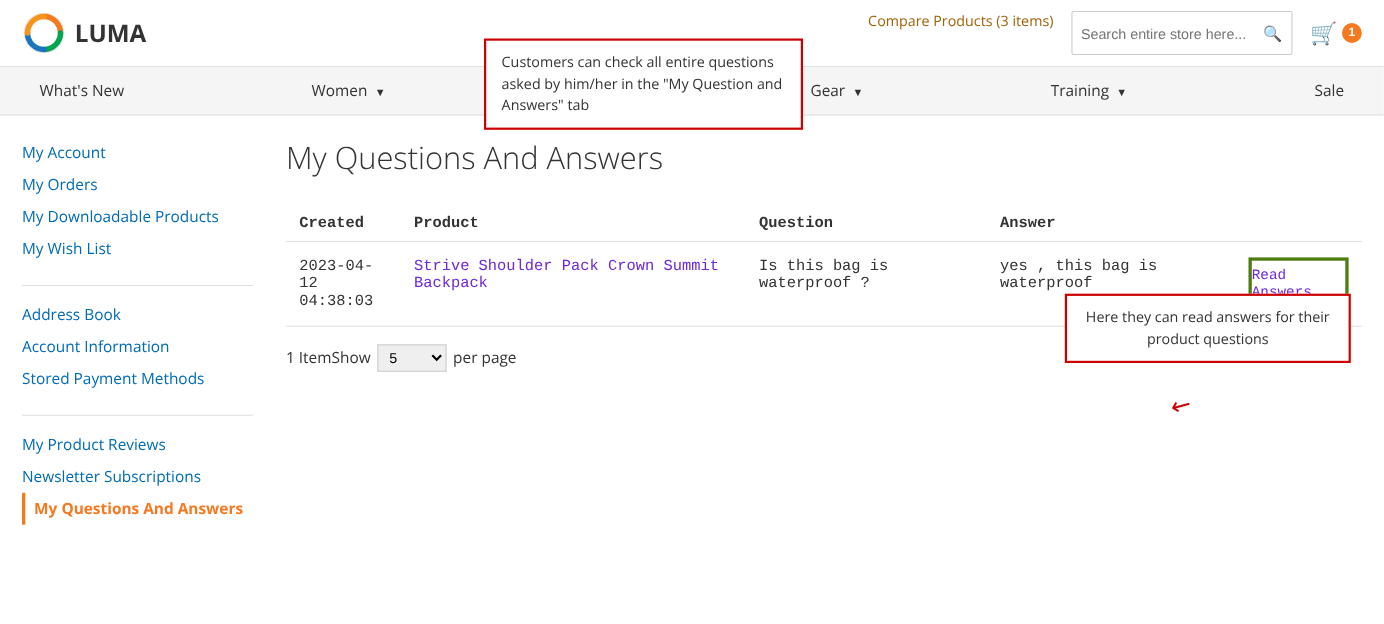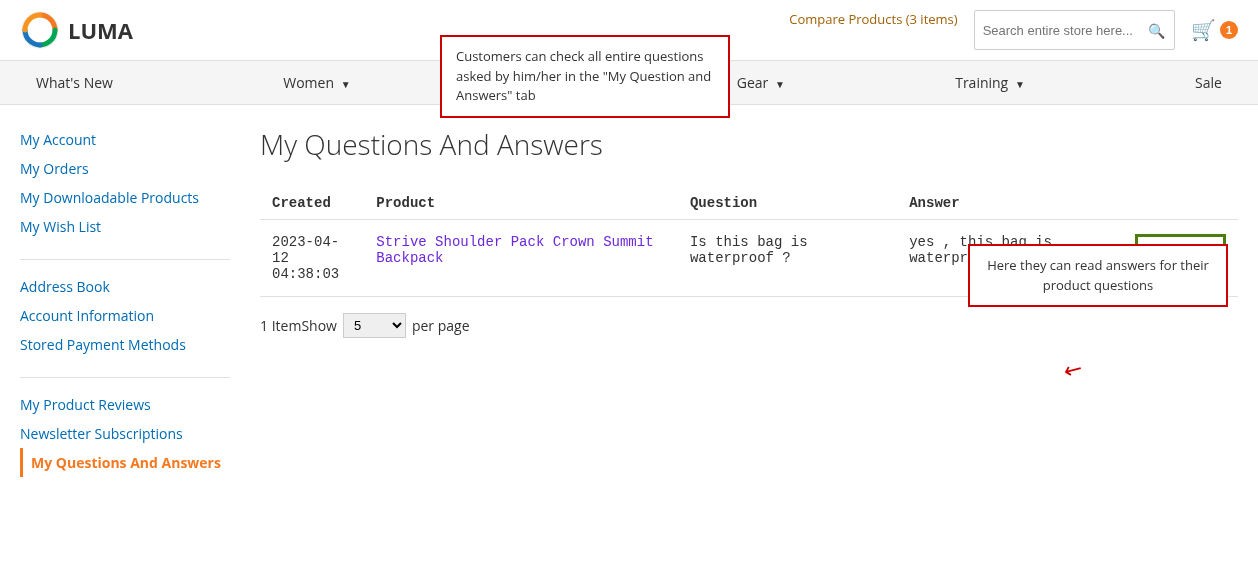--- a/index.html
+++ b/index.html
@@ -33,21 +33,21 @@
       padding: 10px 14px;
       font-size: 13px;
       color: #333;
       max-width: 290px;
       line-height: 1.5;
       z-index: 10;
     }
     .tooltip-box-right {
       position: absolute;
       right: 30px;
-      top: 139px;
+      top: 162px;
       border: 2px solid #c00;
       background: #fff;
       padding: 10px 14px;
       font-size: 13px;
       color: #333;
       max-width: 260px;
       line-height: 1.5;
       z-index: 10;
       text-align: center;
     }

